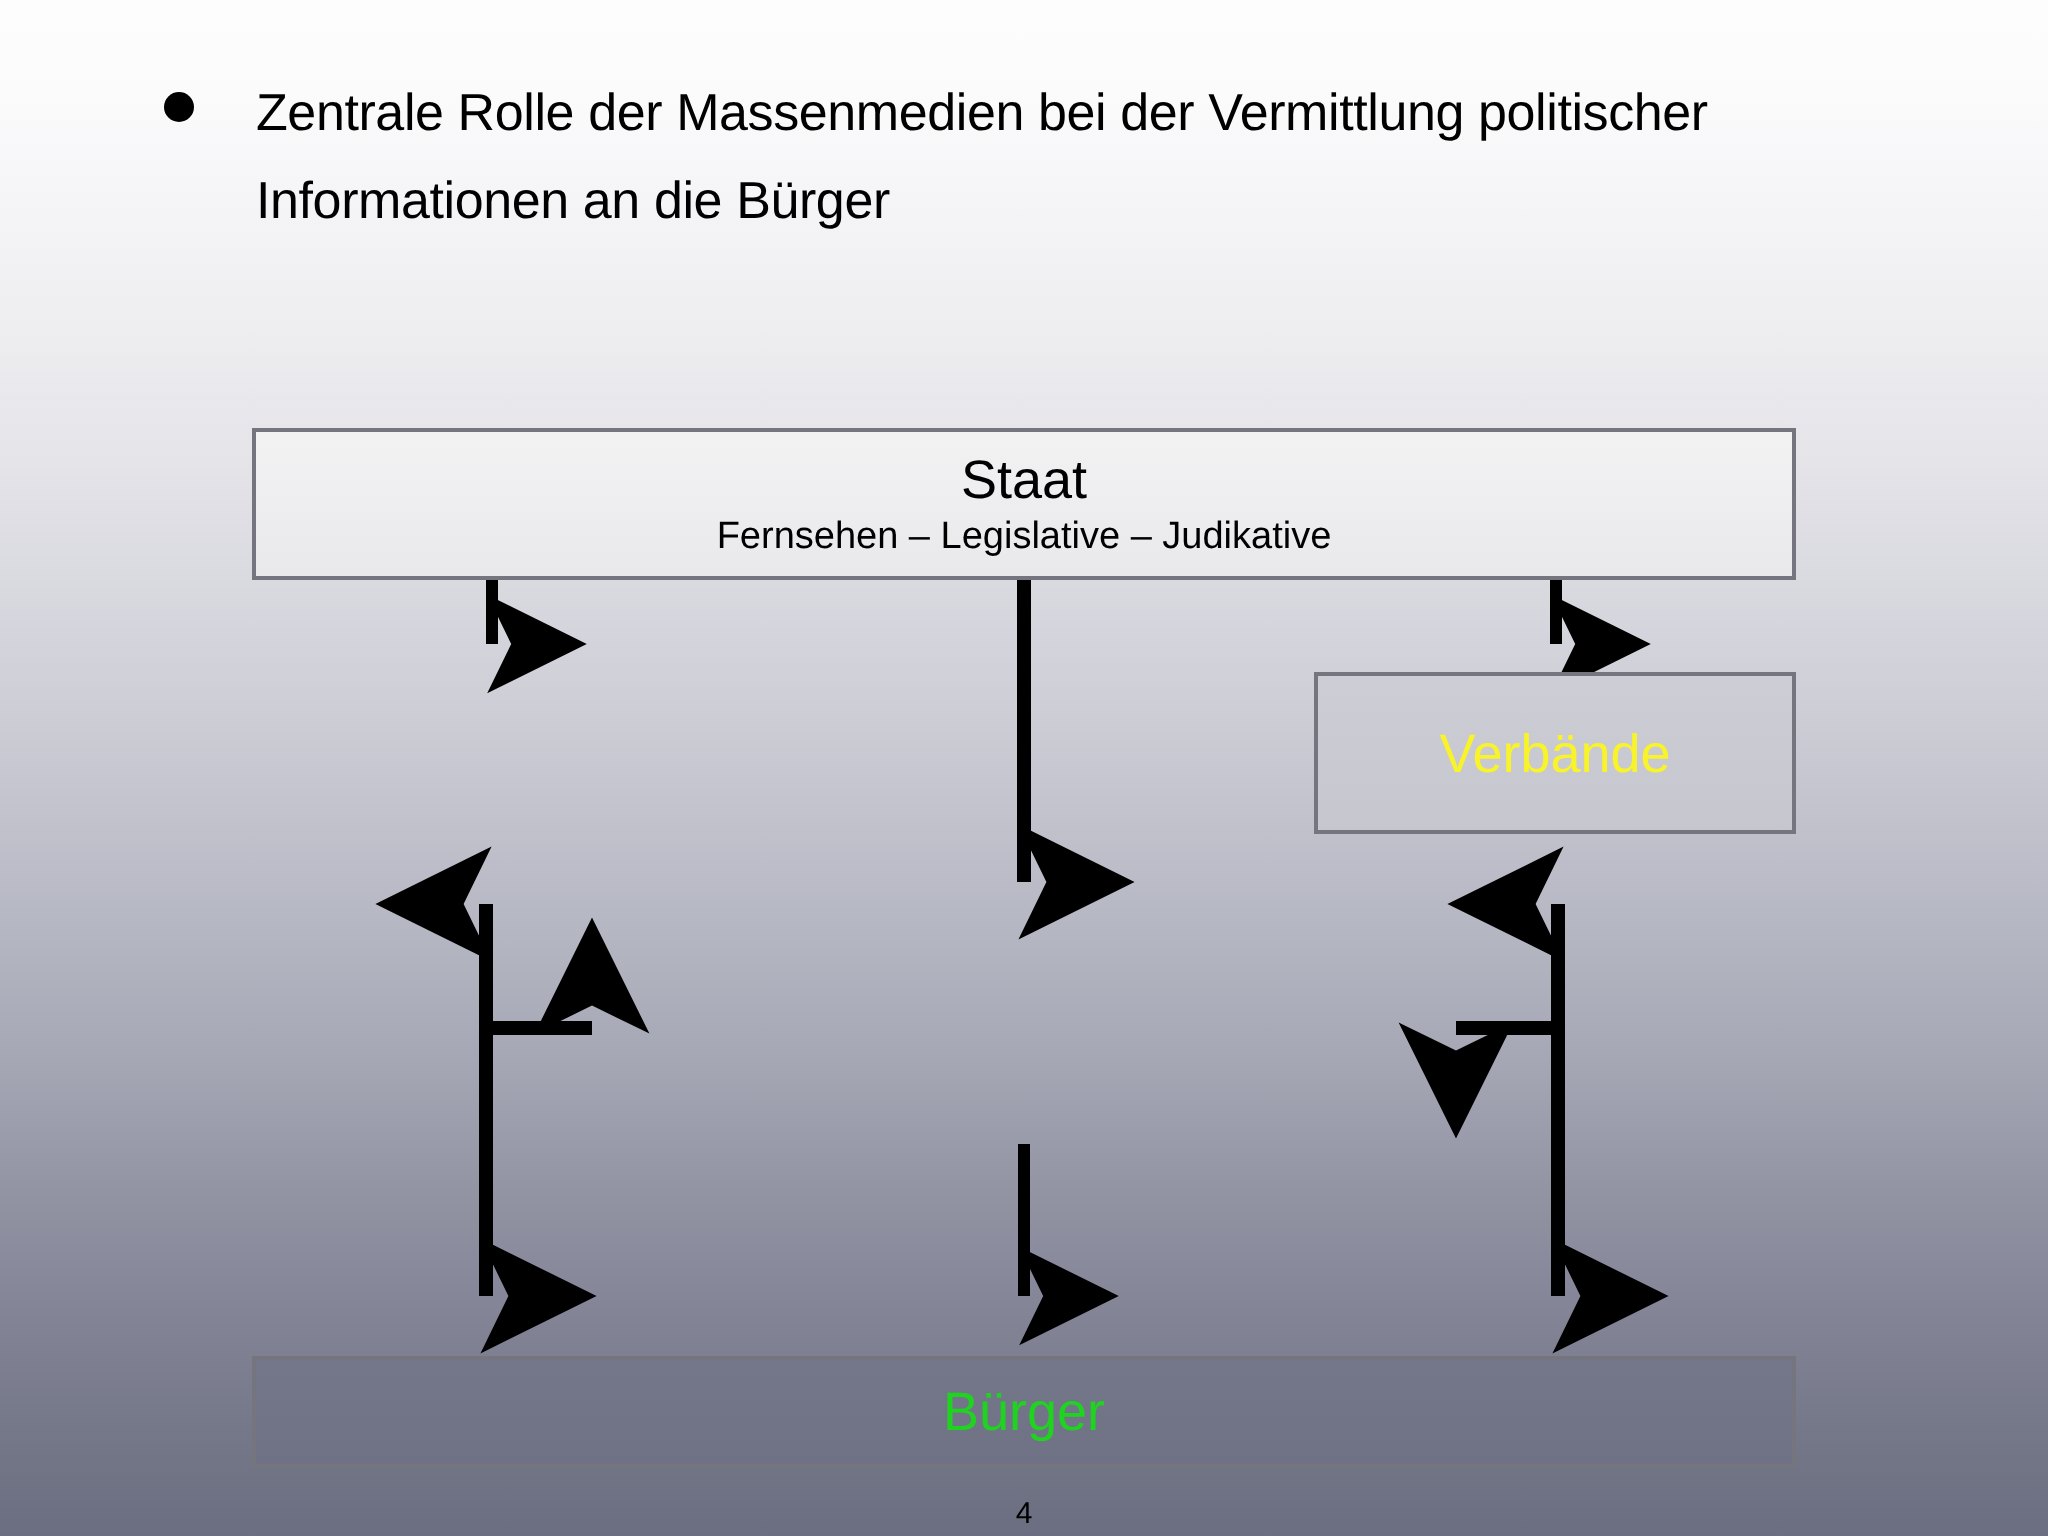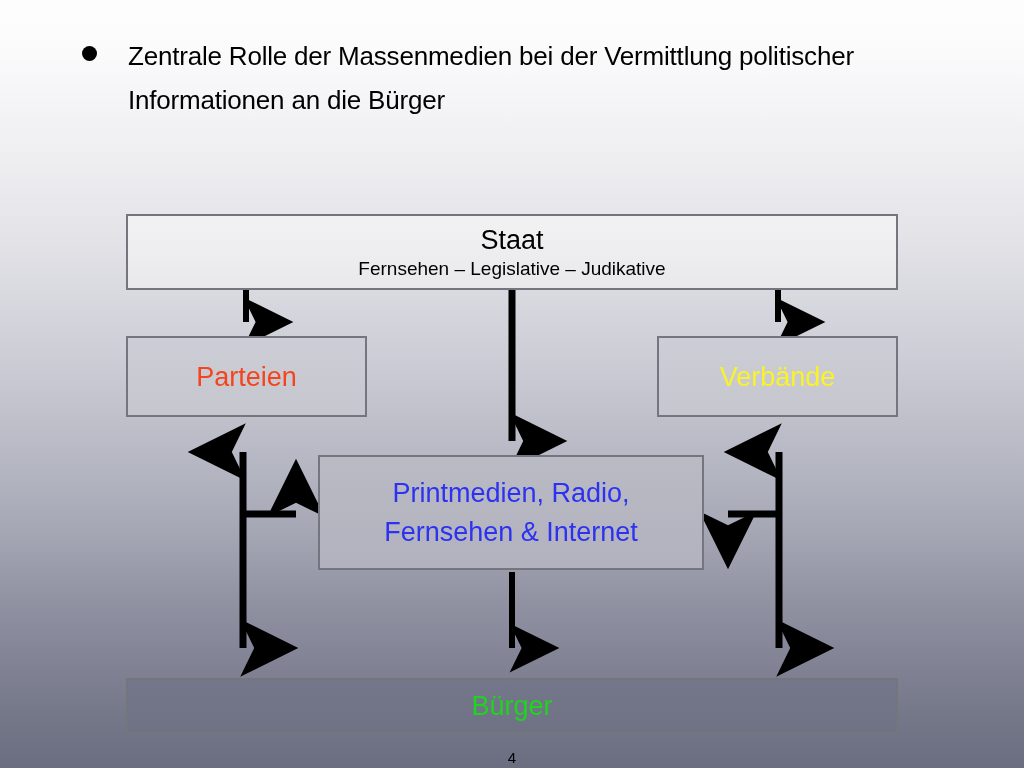--- a/index.html
+++ b/index.html
@@ -222,32 +222,25 @@
     <g>
       <line x1="512" y1="572" x2="512" y2="648" stroke="#000000" stroke-width="6" marker-end="url(#ah-dn)"></line>
     </g>
   </svg>
 
   <div class="dbox" id="box-staat">
     <div class="bx-title">Staat</div>
     <div class="bx-sub">Fernsehen – Legislative – Judikative</div>
   </div>
 
-  <div class="dbox" id="box-parteien">
-    <div class="bx-title">Parteien</div>
-  </div>
 
   <div class="dbox" id="box-verbaende">
     <div class="bx-title">Verbände</div>
   </div>
 
-  <div class="dbox" id="box-medien">
-    <div class="bx-title">Printmedien, Radio,</div>
-    <div class="bx-title">Fernsehen &amp; Internet</div>
-  </div>
 
   <div class="dbox" id="box-buerger">
     <div class="bx-title">Bürger</div>
   </div>
 
   <div id="page-number">4</div>
 
 </div>
 
 </body></html>

